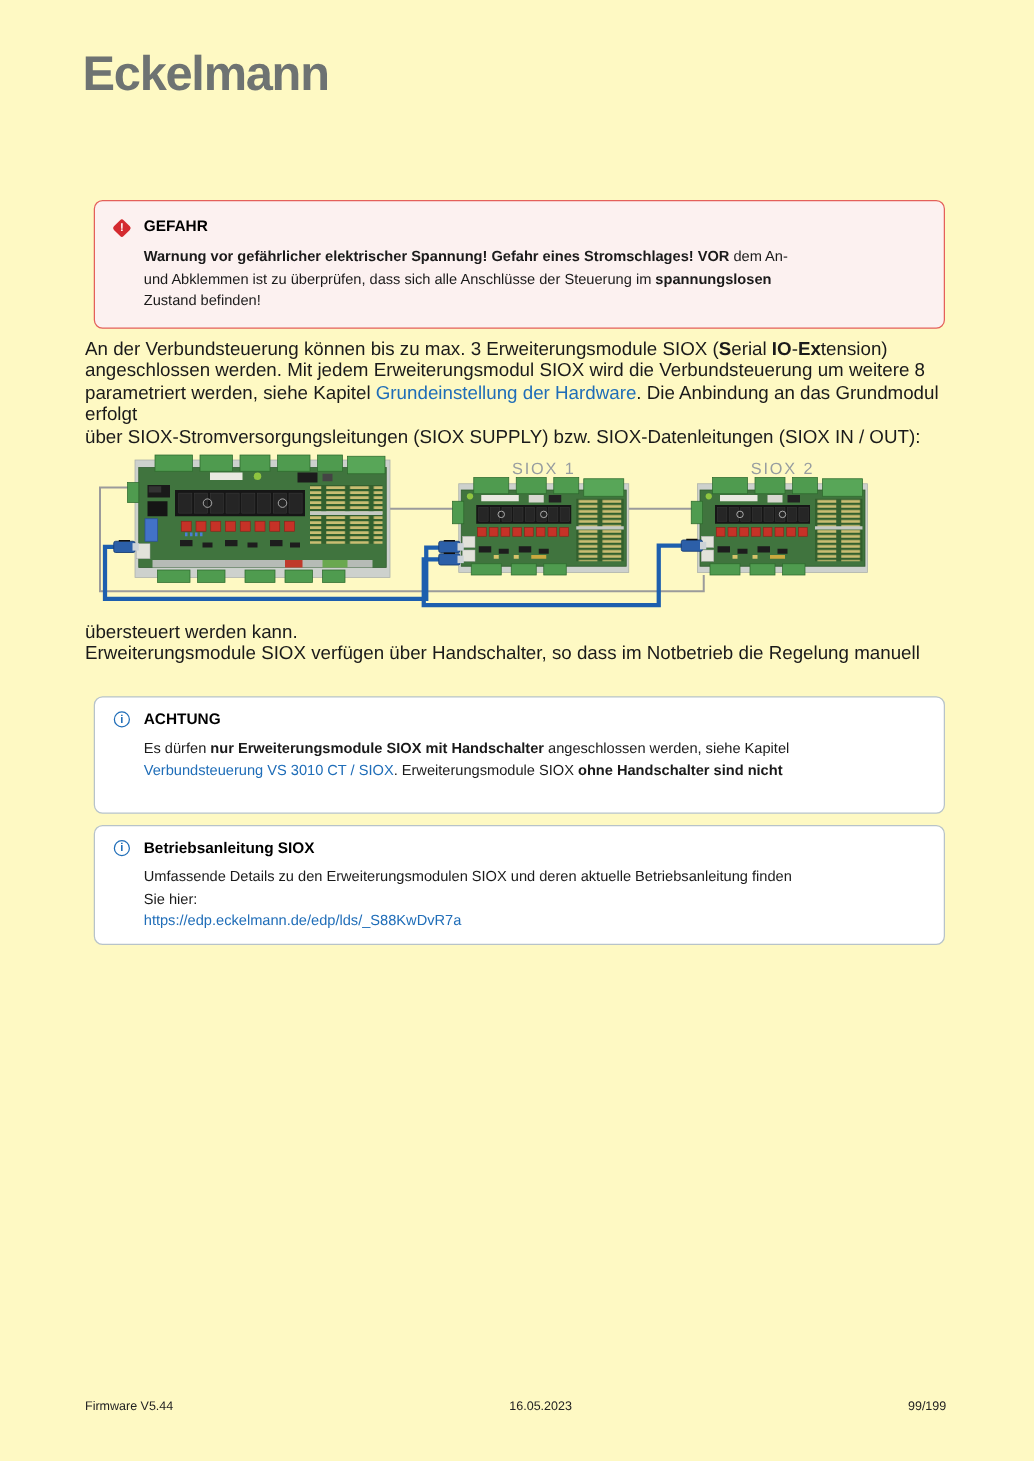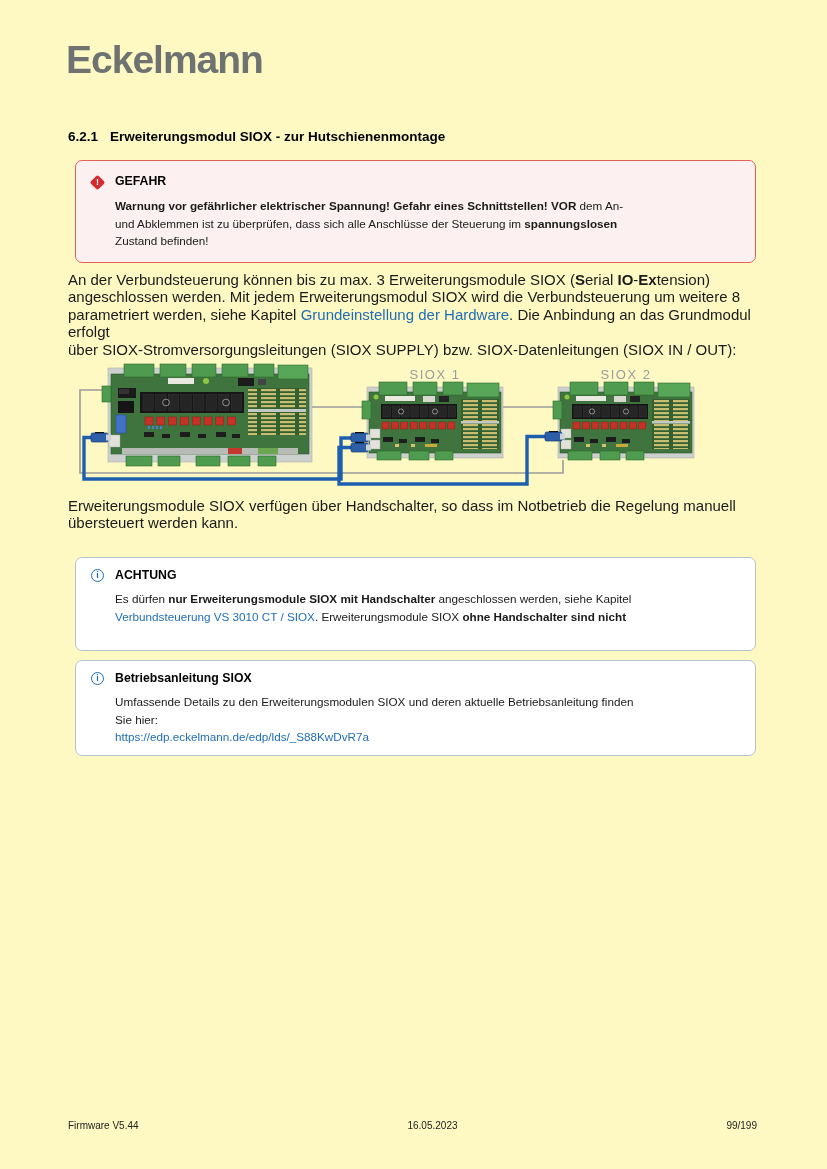--- a/index.html
+++ b/index.html
@@ -90,33 +90,30 @@
     font-size:10px; color:#222;
   }
 </style>
 </head>
 <body>
 
 <div class="page">
 
   <div class="logo">Eckelmann</div>
 
-  <div class="heading">
-    <span class="h-num">6.2.1</span><span>Erweiterungsmodul SIOX - zur Hutschienenmontage</span>
-  </div>
 
   <div class="alertbox danger-box">
     <span class="icon-slot">
       <span class="diamond">
           <span>!</span>
         </span>
     </span>
     <div class="box-title">GEFAHR</div>
     <div class="box-body rich">
-        <span class="rline"><span class="bold">Warnung vor gefährlicher elektrischer Spannung! Gefahr eines Schnittstellen! VOR</span><span> dem An-</span></span>
+        <span class="rline"><span class="bold">Warnung vor gefährlicher elektrischer Spannung! Gefahr eines Stromschlages! VOR</span><span> dem An-</span></span>
         <span class="rline"><span>und Abklemmen ist zu überprüfen, dass sich alle Anschlüsse der Steuerung im </span><span class="bold">spannungslosen</span></span>
         <span class="rline"><span>Zustand befinden!</span></span>
       </div>
   </div>
 
   <div class="para" id="intro-paragraph">
       <span class="rline"><span>An der Verbundsteuerung können bis zu max. 3 Erweiterungsmodule SIOX (</span><span class="bold">S</span><span>erial </span><span class="bold">IO</span><span>-</span><span class="bold">Ex</span><span>tension)</span></span>
       <span class="rline"><span>angeschlossen werden. Mit jedem Erweiterungsmodul SIOX wird die Verbundsteuerung um weitere 8</span></span>
       <span class="rline"><span>parametriert werden, siehe Kapitel </span><a class="link" href="#">Grundeinstellung der Hardware</a><span>. Die Anbindung an das Grundmodul erfolgt</span></span>
       <span class="rline"><span>über SIOX-Stromversorgungsleitungen (SIOX SUPPLY) bzw. SIOX-Datenleitungen (SIOX IN / OUT):</span></span>
@@ -275,22 +272,22 @@
         <rect x="15" y="2.5" width="5" height="6" fill="#ccd2d7"></rect>
         <path d="M4,0.6 h9" stroke="#111" stroke-width="1.2"></path>
       </g>
 
       <text class="board-label" x="360" y="16" text-anchor="middle">SIOX 1</text>
       <text class="board-label" x="551" y="16" text-anchor="middle">SIOX 2</text>
     </svg>
   </div>
 
   <div class="para" id="details-paragraph">
+      <span class="rline"><span>übersteuert werden kann.</span></span>
       <span class="rline"><span>Erweiterungsmodule SIOX verfügen über Handschalter, so dass im Notbetrieb die Regelung manuell</span></span>
-      <span class="rline"><span>übersteuert werden kann.</span></span>
     </div>
 
   <div class="alertbox attention-box">
     <span class="icon-slot">
       <span class="info-circle">i</span>
     </span>
     <div class="box-title">ACHTUNG</div>
     <div class="box-body rich">
         <span class="rline"><span>Es dürfen </span><span class="bold">nur Erweiterungsmodule SIOX mit Handschalter</span><span> angeschlossen werden, siehe Kapitel</span></span>
         <span class="rline"><a class="link" href="#">Verbundsteuerung VS 3010 CT / SIOX</a><span>. Erweiterungsmodule SIOX </span><span class="bold">ohne Handschalter sind nicht</span></span>

